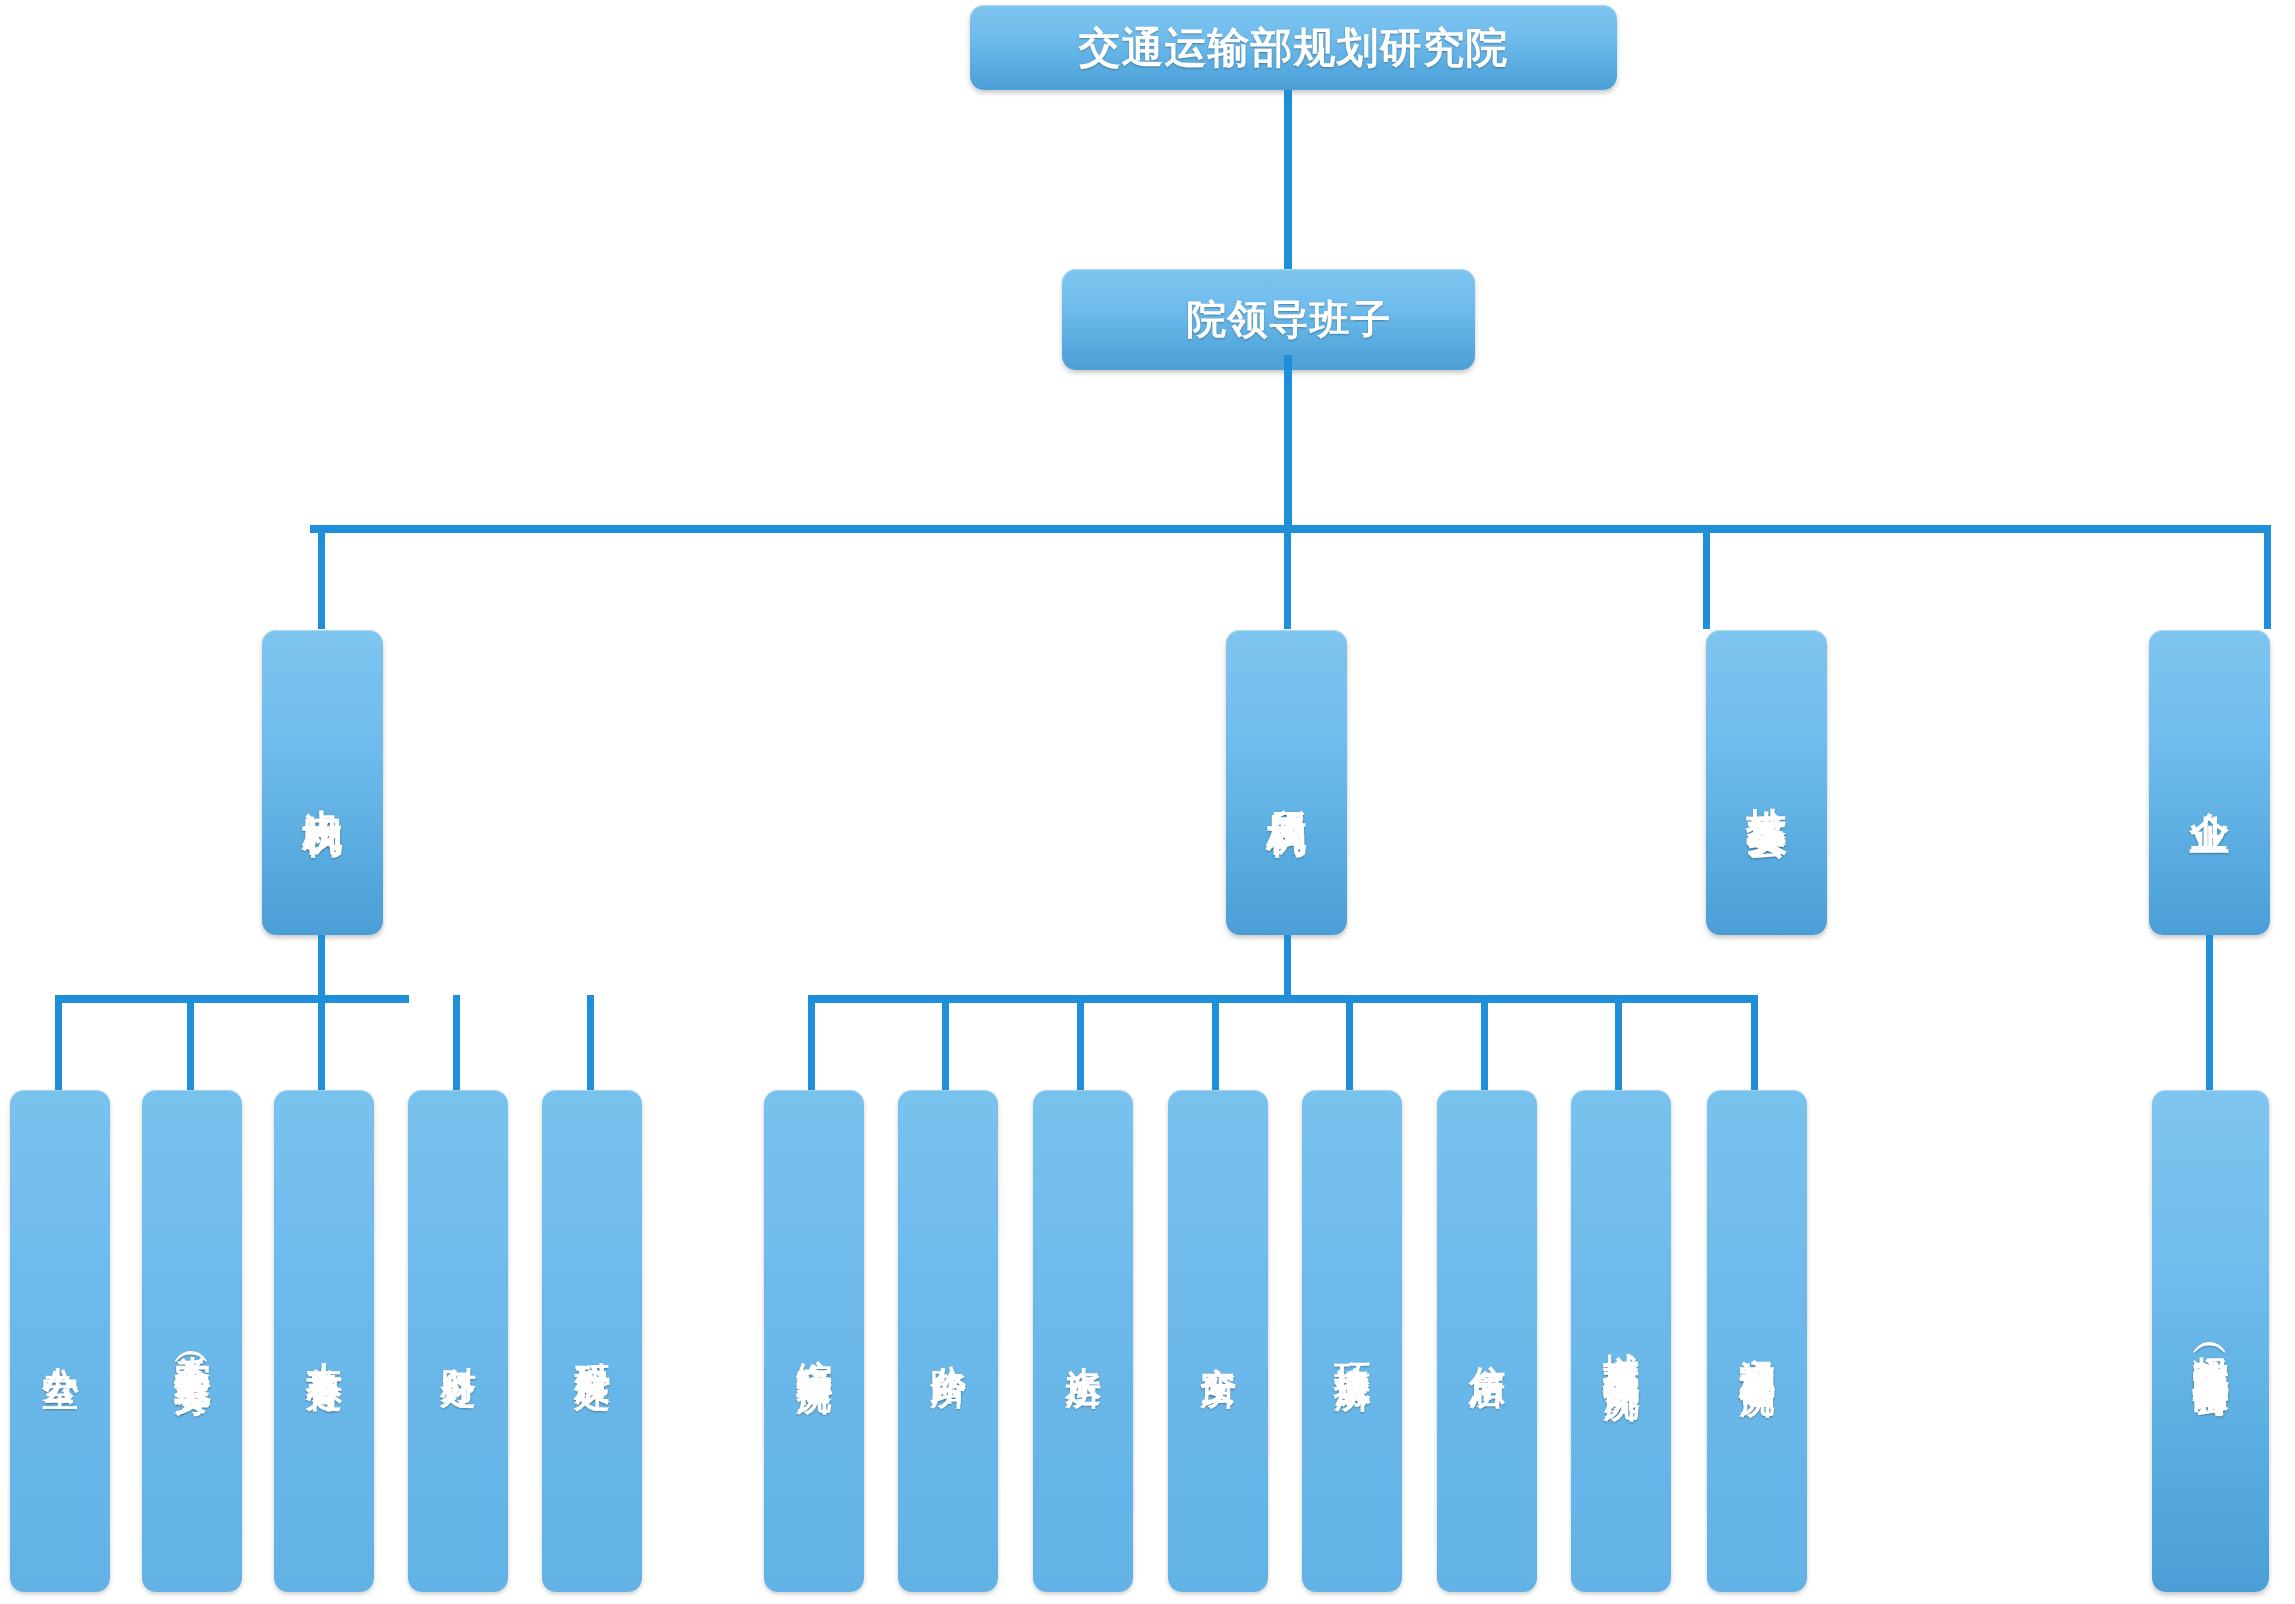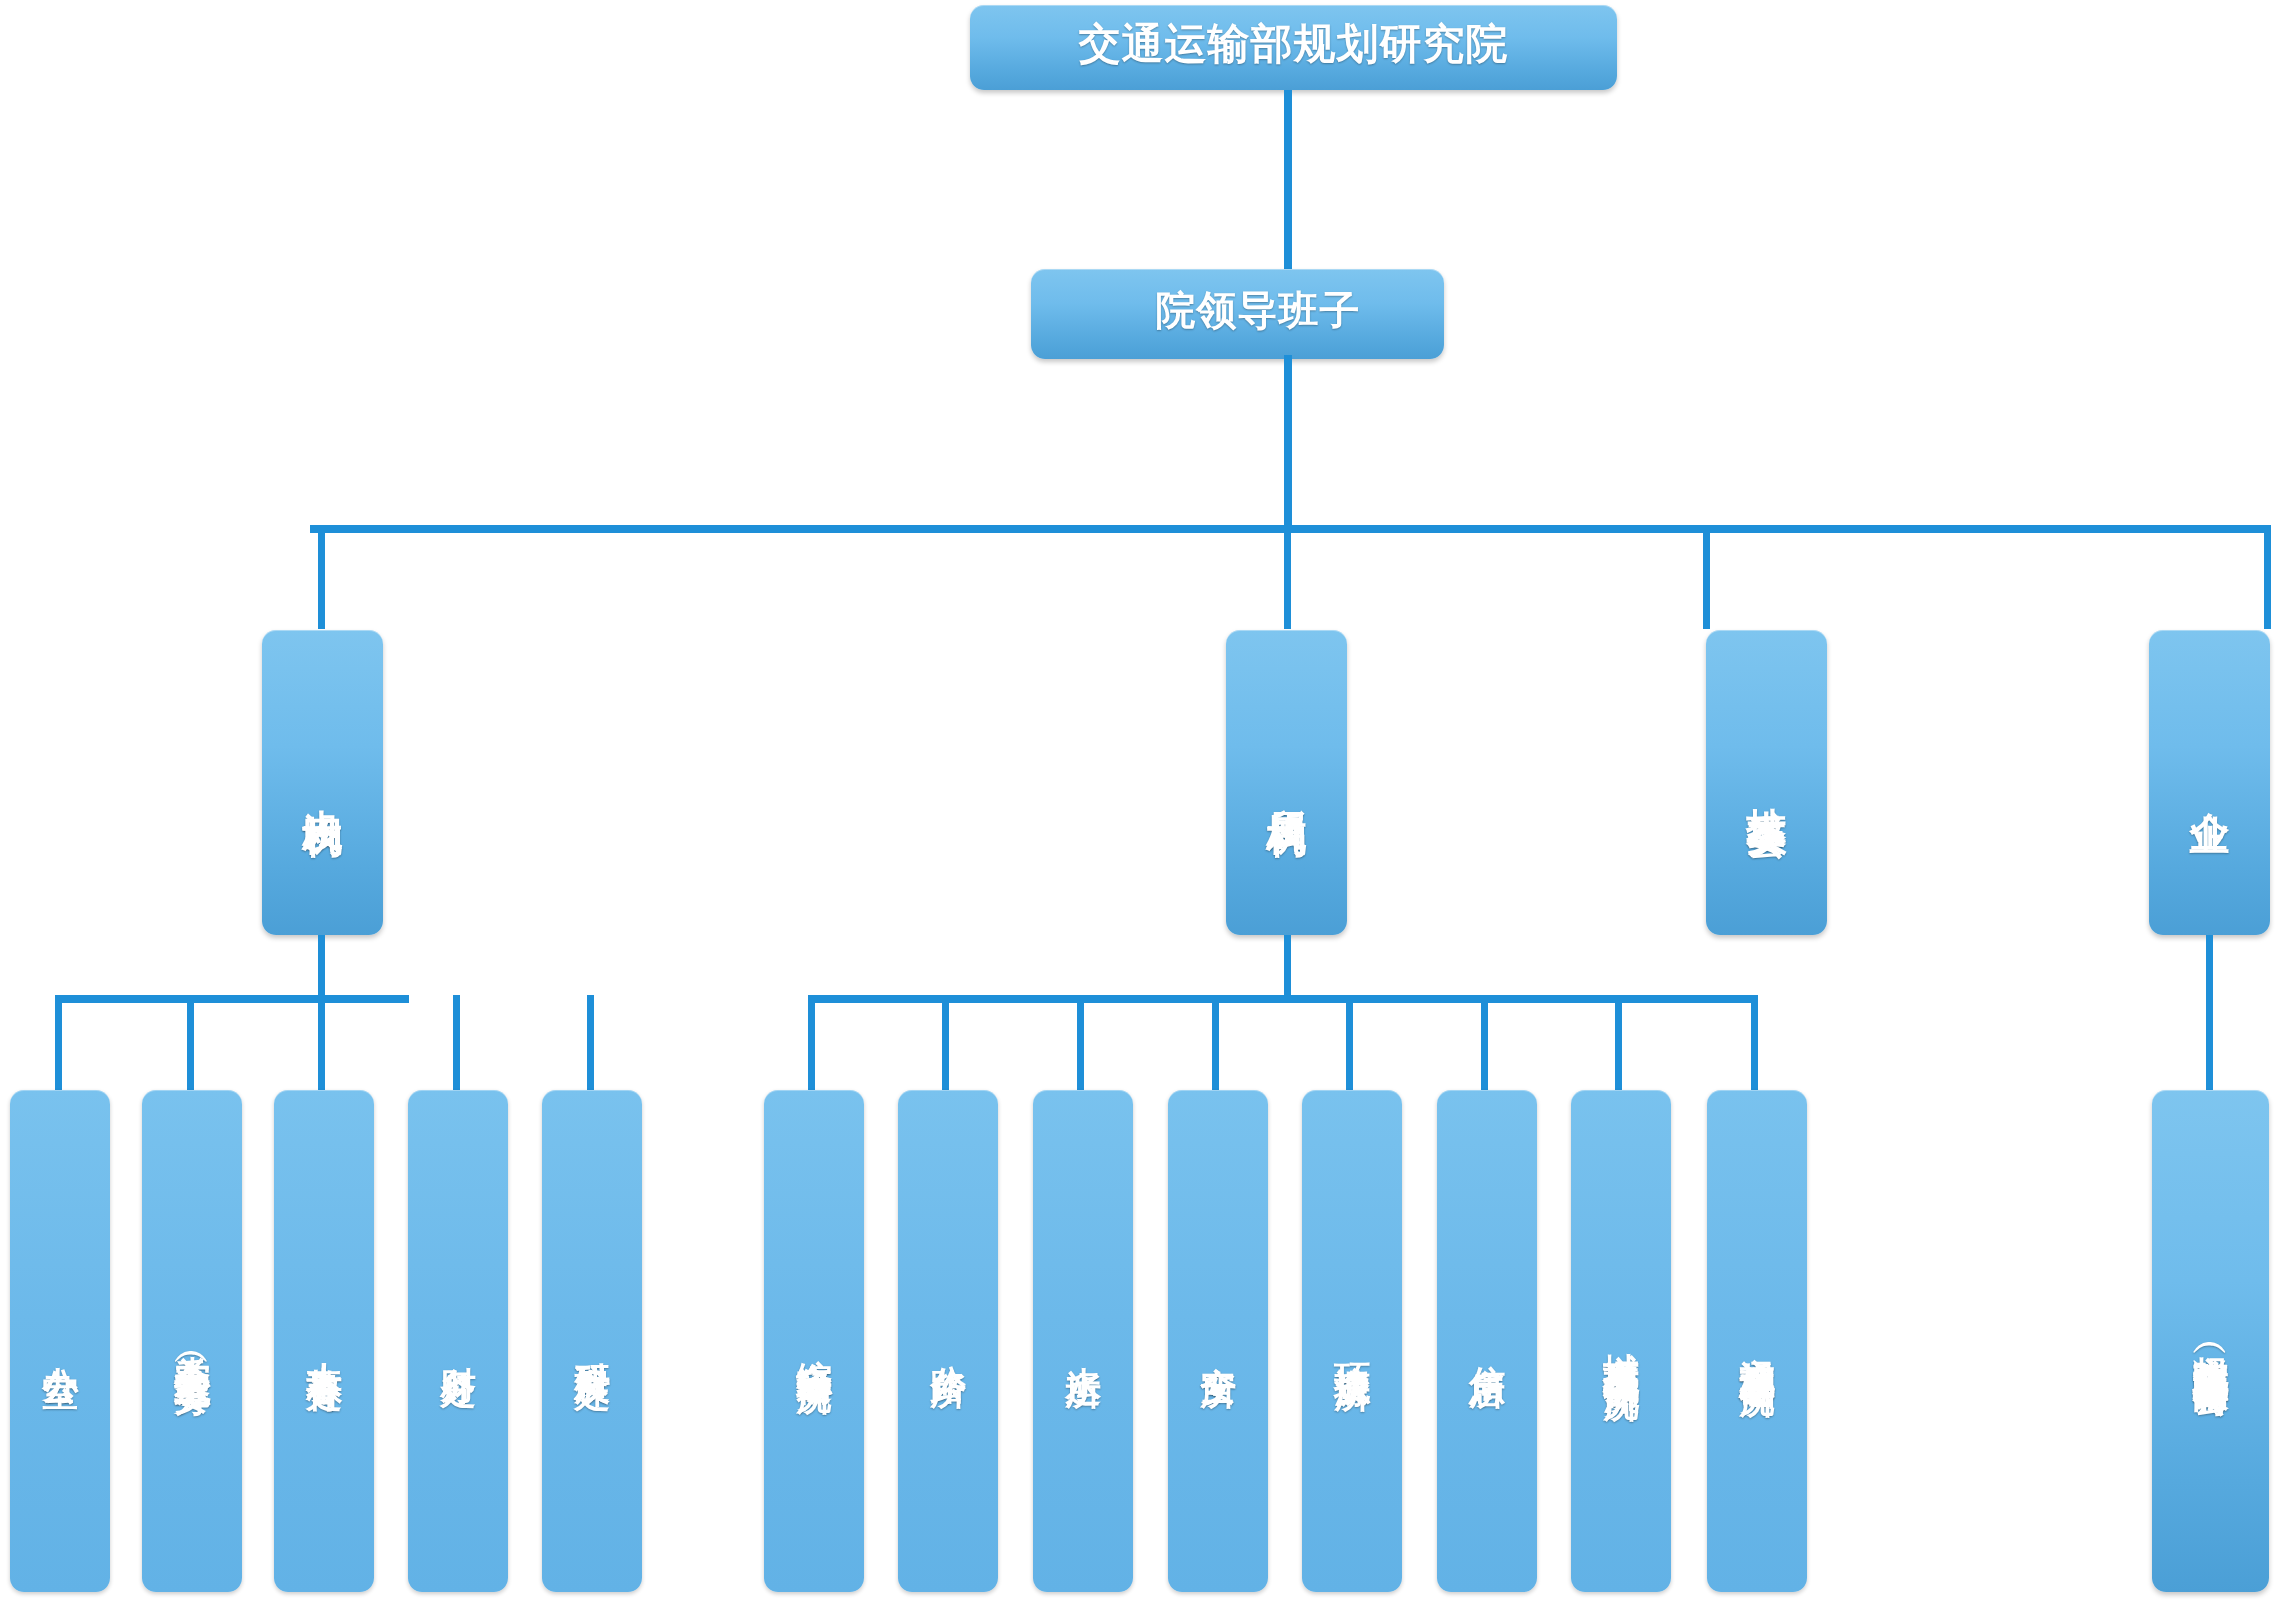--- a/index.html
+++ b/index.html
@@ -37,21 +37,20 @@
     letter-spacing: 1px;
   }
   .node.flat {
     background: linear-gradient(to bottom, #79c2ee 0%, #6cb9ea 45%, #62b2e6 100%);
     box-shadow: 0 2px 4px rgba(0,0,0,0.20), inset 0 1px 0 rgba(255,255,255,0.30);
   }
 
   
   .node.horiz {
     writing-mode: horizontal-tb;
-    font-family: Liberation Mono, monospace;
   }
 
   
   .node.vert {
     writing-mode: vertical-rl;
     text-orientation: upright;
     white-space: nowrap;
     letter-spacing: 3px;
   }
   .node.vert.two-col {
@@ -69,21 +68,21 @@
 </style>
 </head>
 <body>
 
 <div id="chart-root">
 
   <div class="node horiz" id="node-root" style="left:970px; top:5px; width:647px; height:85px; font-size:42px;">交通运输部规划研究院</div>
 
   <div class="conn v" style="left:1284px; top:90px; width:8px; height:179px;"></div>
 
-  <div class="node horiz" id="node-leadership" style="left:1031px; top:269px; width:413px; height:90px; font-size:40px;padding-left:41px;">院领导班子</div>
+  <div class="node horiz" id="node-leadership" style="left:1062px; top:269px; width:413px; height:101px; font-size:40px;padding-left:41px;">院领导班子</div>
 
   <div class="conn v" style="left:1284px; top:355px; width:8px; height:177px;"></div>
 
   <div class="conn h" style="left:310px; top:525px; width:1960px; height:8px;"></div>
 
   <div class="conn v" style="left:318px; top:525px; width:7px; height:104px;"></div>
   <div class="conn v" style="left:1284px; top:525px; width:7px; height:104px;"></div>
   <div class="conn v" style="left:1703px; top:525px; width:7px; height:104px;"></div>
   <div class="conn v" style="left:2264px; top:525px; width:7px; height:104px;"></div>
 

